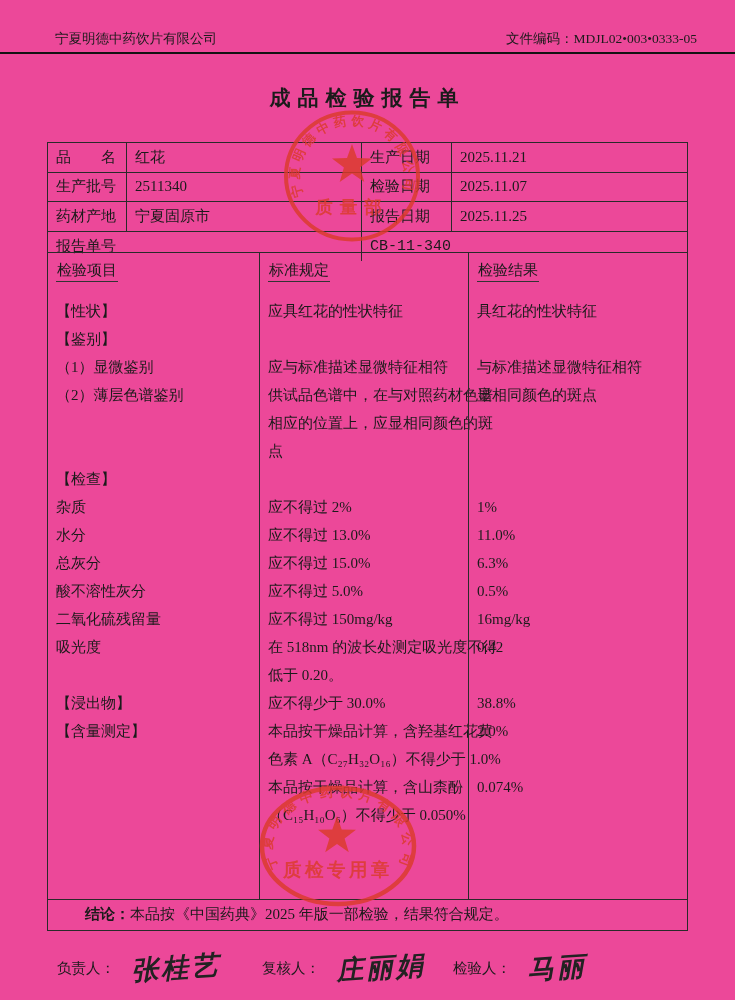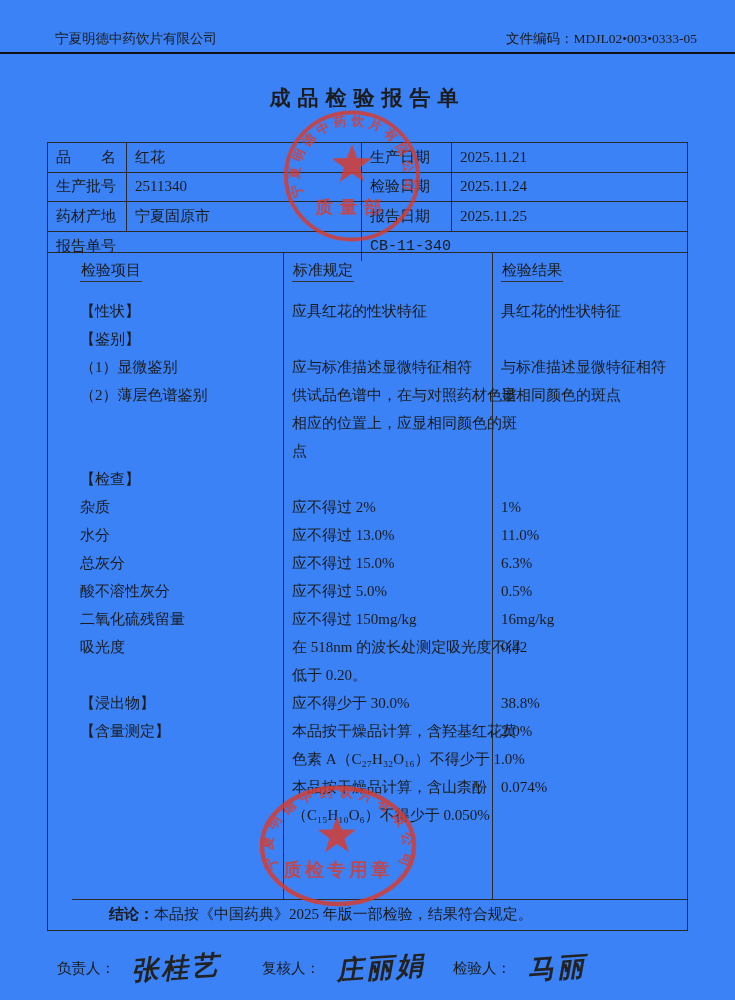--- a/index.html
+++ b/index.html
@@ -1,39 +1,39 @@
 <!DOCTYPE html>
 <html><head>
 <meta charset="utf-8">
 <style>
   * { margin:0; padding:0; box-sizing:border-box; }
   html,body { background:#ffffff; }
   .page {
-    position:relative; width:735px; height:1000px; background:#3b82f6;
+    position:relative; width:735px; height:1000px; background:#ec4899;
     font-family:"Liberation Serif","DejaVu Serif",serif; color:#1b1b1b;
     overflow:hidden;
   }
   
   .doc-header { position:absolute; left:55px; right:38px; top:30px;
     display:flex; justify-content:space-between; font-size:13.5px; }
   .header-rule { position:absolute; left:0; right:0; top:52px; height:2px; background:#121212; }
   .doc-title { position:absolute; left:0; right:0; top:84px; text-align:center;
     font-size:21px; font-weight:bold; letter-spacing:7px; }
 
   
   .info-table { position:absolute; left:47px; top:134px; width:641px;
     border:1.5px solid #2a2a2a; border-bottom:none; font-size:15px;margin-top:8px; }
   .info-row { display:grid; grid-template-columns:78px 235px 90px 238px; height:29.5px; border-bottom:1.5px solid #2a2a2a; }
   .info-row.last { grid-template-columns:313px 328px; border-bottom:none;font-family:Liberation Mono, monospace; }
   .ic { display:flex; align-items:center; padding:0 8px; white-space:nowrap; overflow:hidden; }
   .ic.bl { border-left:1.5px solid #2a2a2a;text-align:center; }
 
   
   .main-table { position:absolute; left:47px; top:252px; width:641px; height:679px;
-    border:1.5px solid #2a2a2a; display:flex; flex-direction:column; font-size:15px;padding-left:24px; }
+    border:1.5px solid #2a2a2a; display:flex; flex-direction:column; font-size:15px; }
   .mrow { display:grid; grid-template-columns:211px 209px 1fr; flex:0 0 auto; }
   .mrow .mc { padding:0 0 0 8px; }
   .mrow .mc.bl { border-left:1.5px solid #2a2a2a; }
   .mrow.hdr { height:44px; }
   .mrow.filler { flex:1 1 auto; }
   .line { height:28px; line-height:28px; white-space:nowrap; }
   .colhead { display:inline-block; margin-top:7px; padding:0 1px 1px 1px;
     border-bottom:1.3px solid #333; line-height:20px; }
   .center { text-align:left; }
   .conclusion-row { border-top:1.5px solid #2a2a2a; flex:0 0 31px; line-height:29px;
@@ -75,21 +75,21 @@
     <div class="info-row">
       <div class="ic">品　　名</div>
       <div class="ic bl">红花</div>
       <div class="ic bl">生产日期</div>
       <div class="ic bl">2025.11.21</div>
     </div>
     <div class="info-row">
       <div class="ic">生产批号</div>
       <div class="ic bl">2511340</div>
       <div class="ic bl">检验日期</div>
-      <div class="ic bl">2025.11.24</div>
+      <div class="ic bl">2025.11.07</div>
     </div>
     <div class="info-row">
       <div class="ic">药材产地</div>
       <div class="ic bl">宁夏固原市</div>
       <div class="ic bl">报告日期</div>
       <div class="ic bl">2025.11.25</div>
     </div>
     <div class="info-row last">
       <div class="ic">报告单号</div>
       <div class="ic bl">CB-11-340</div>

